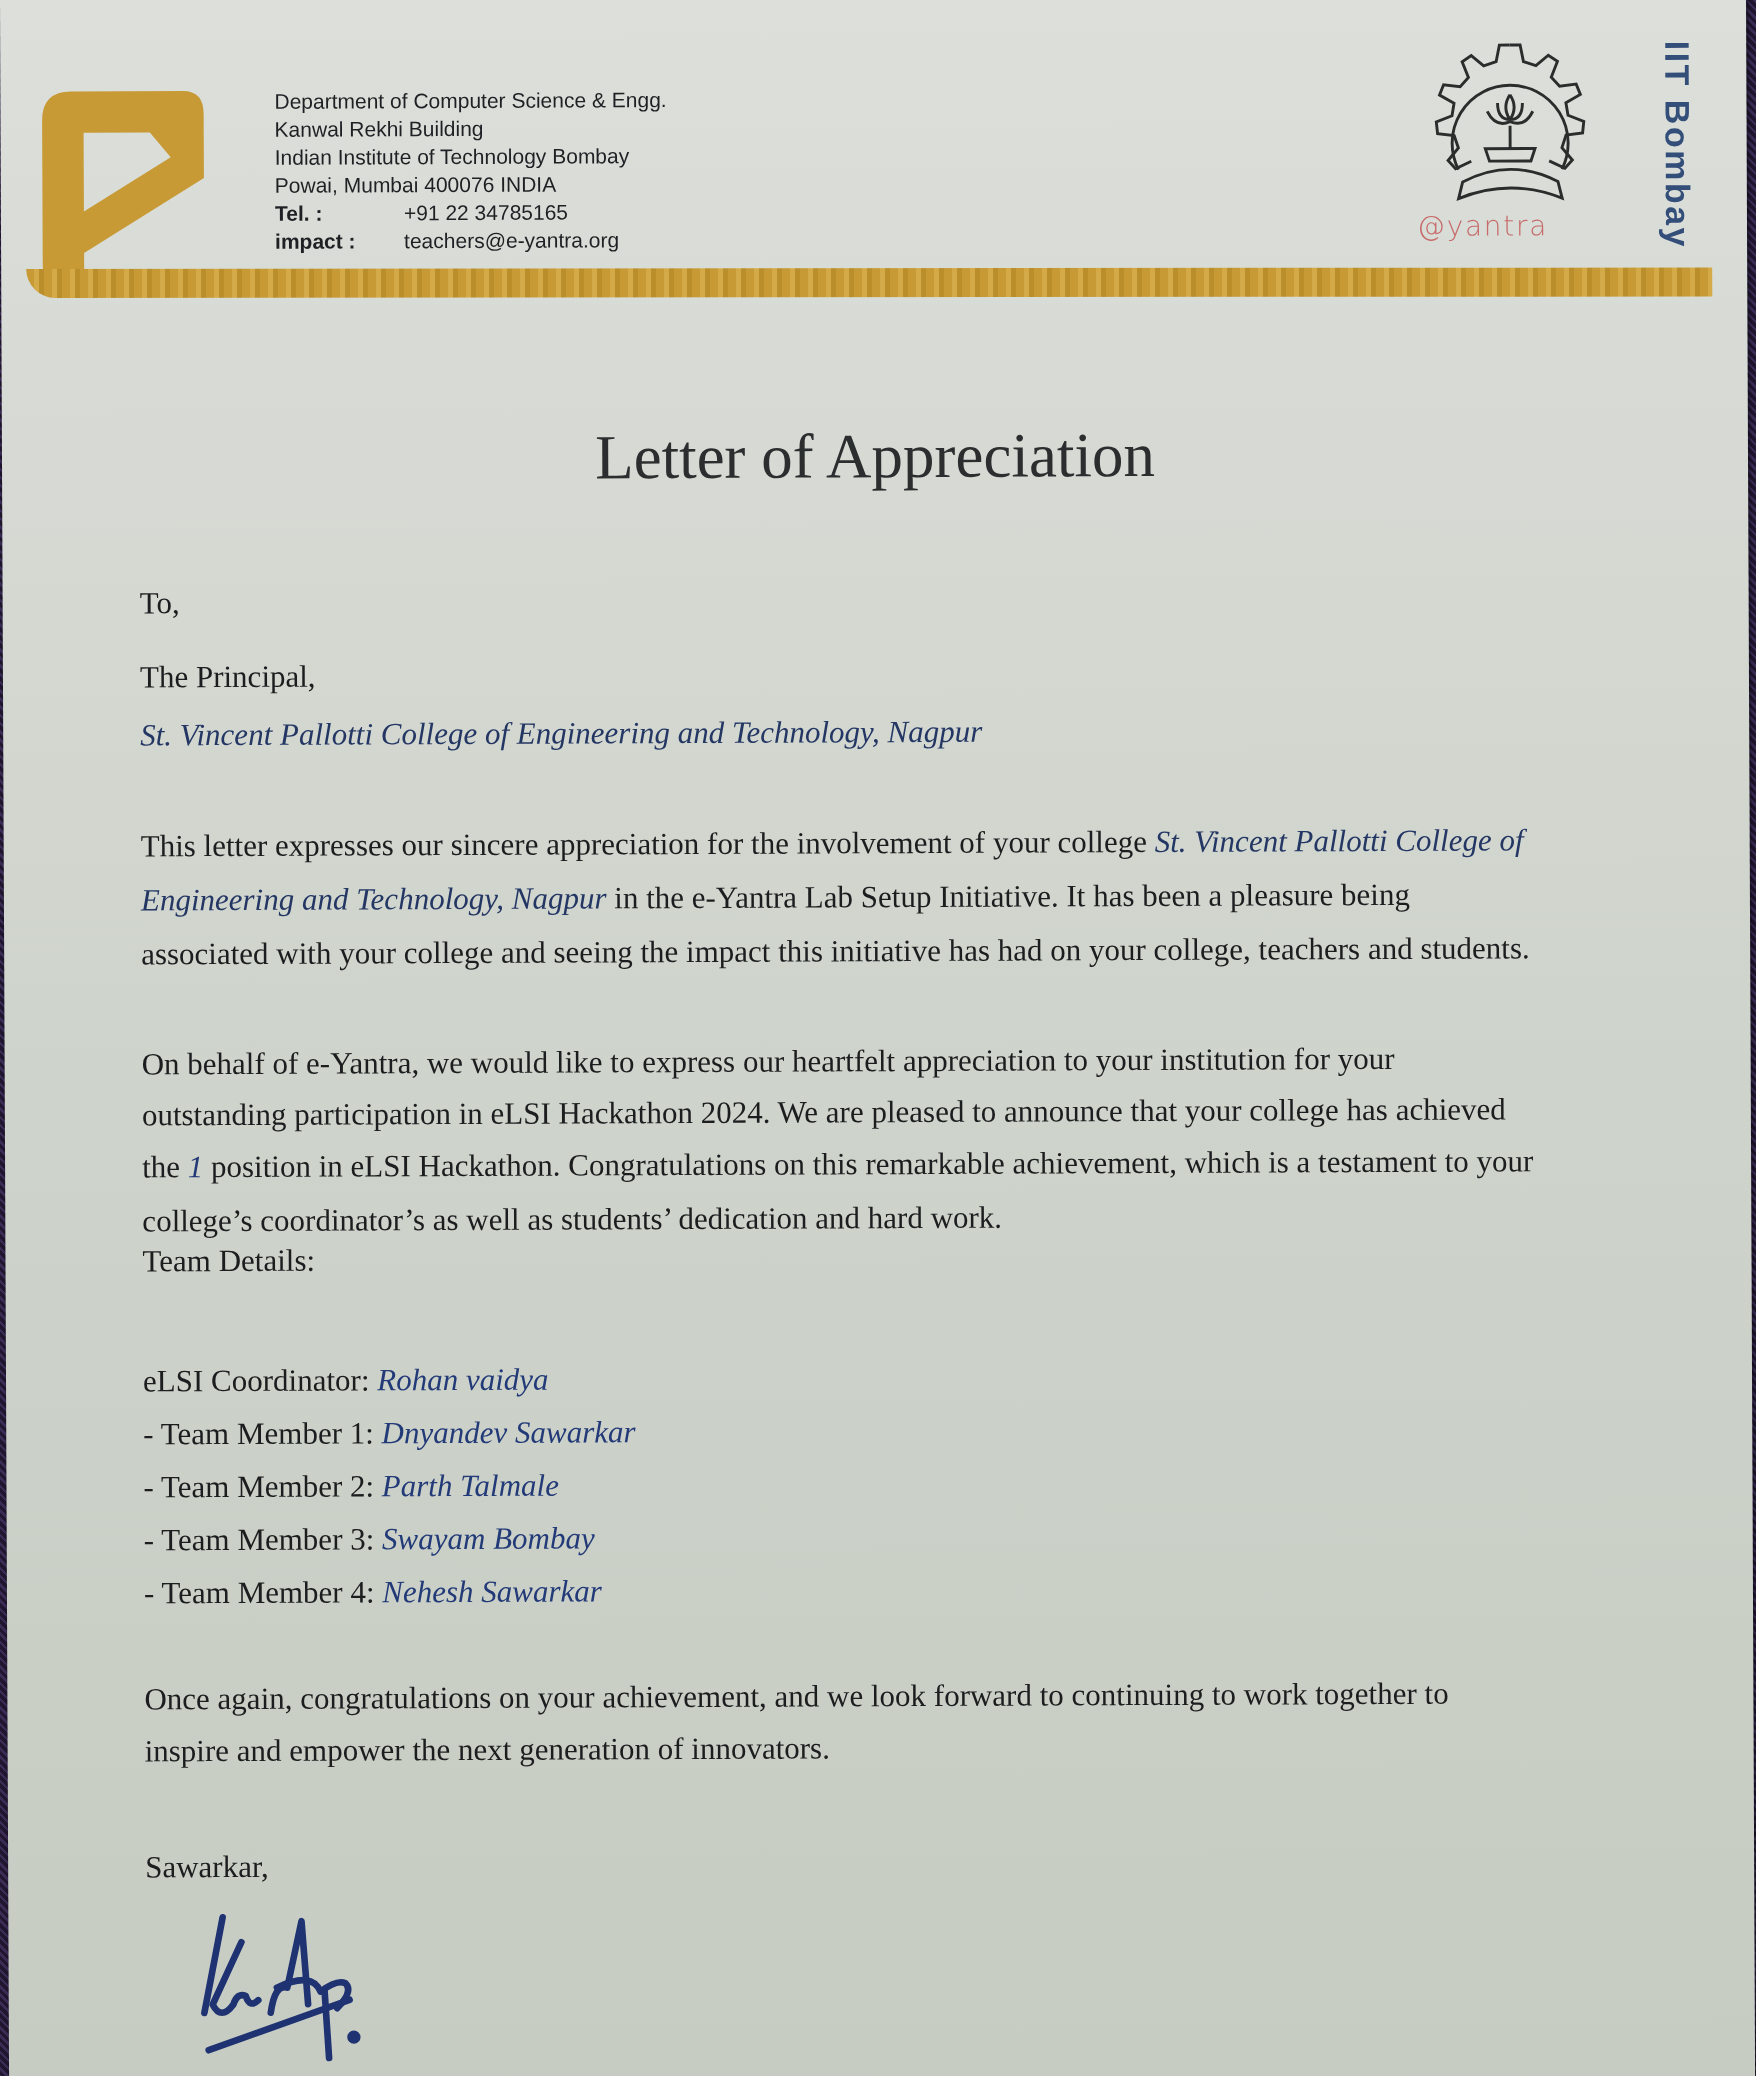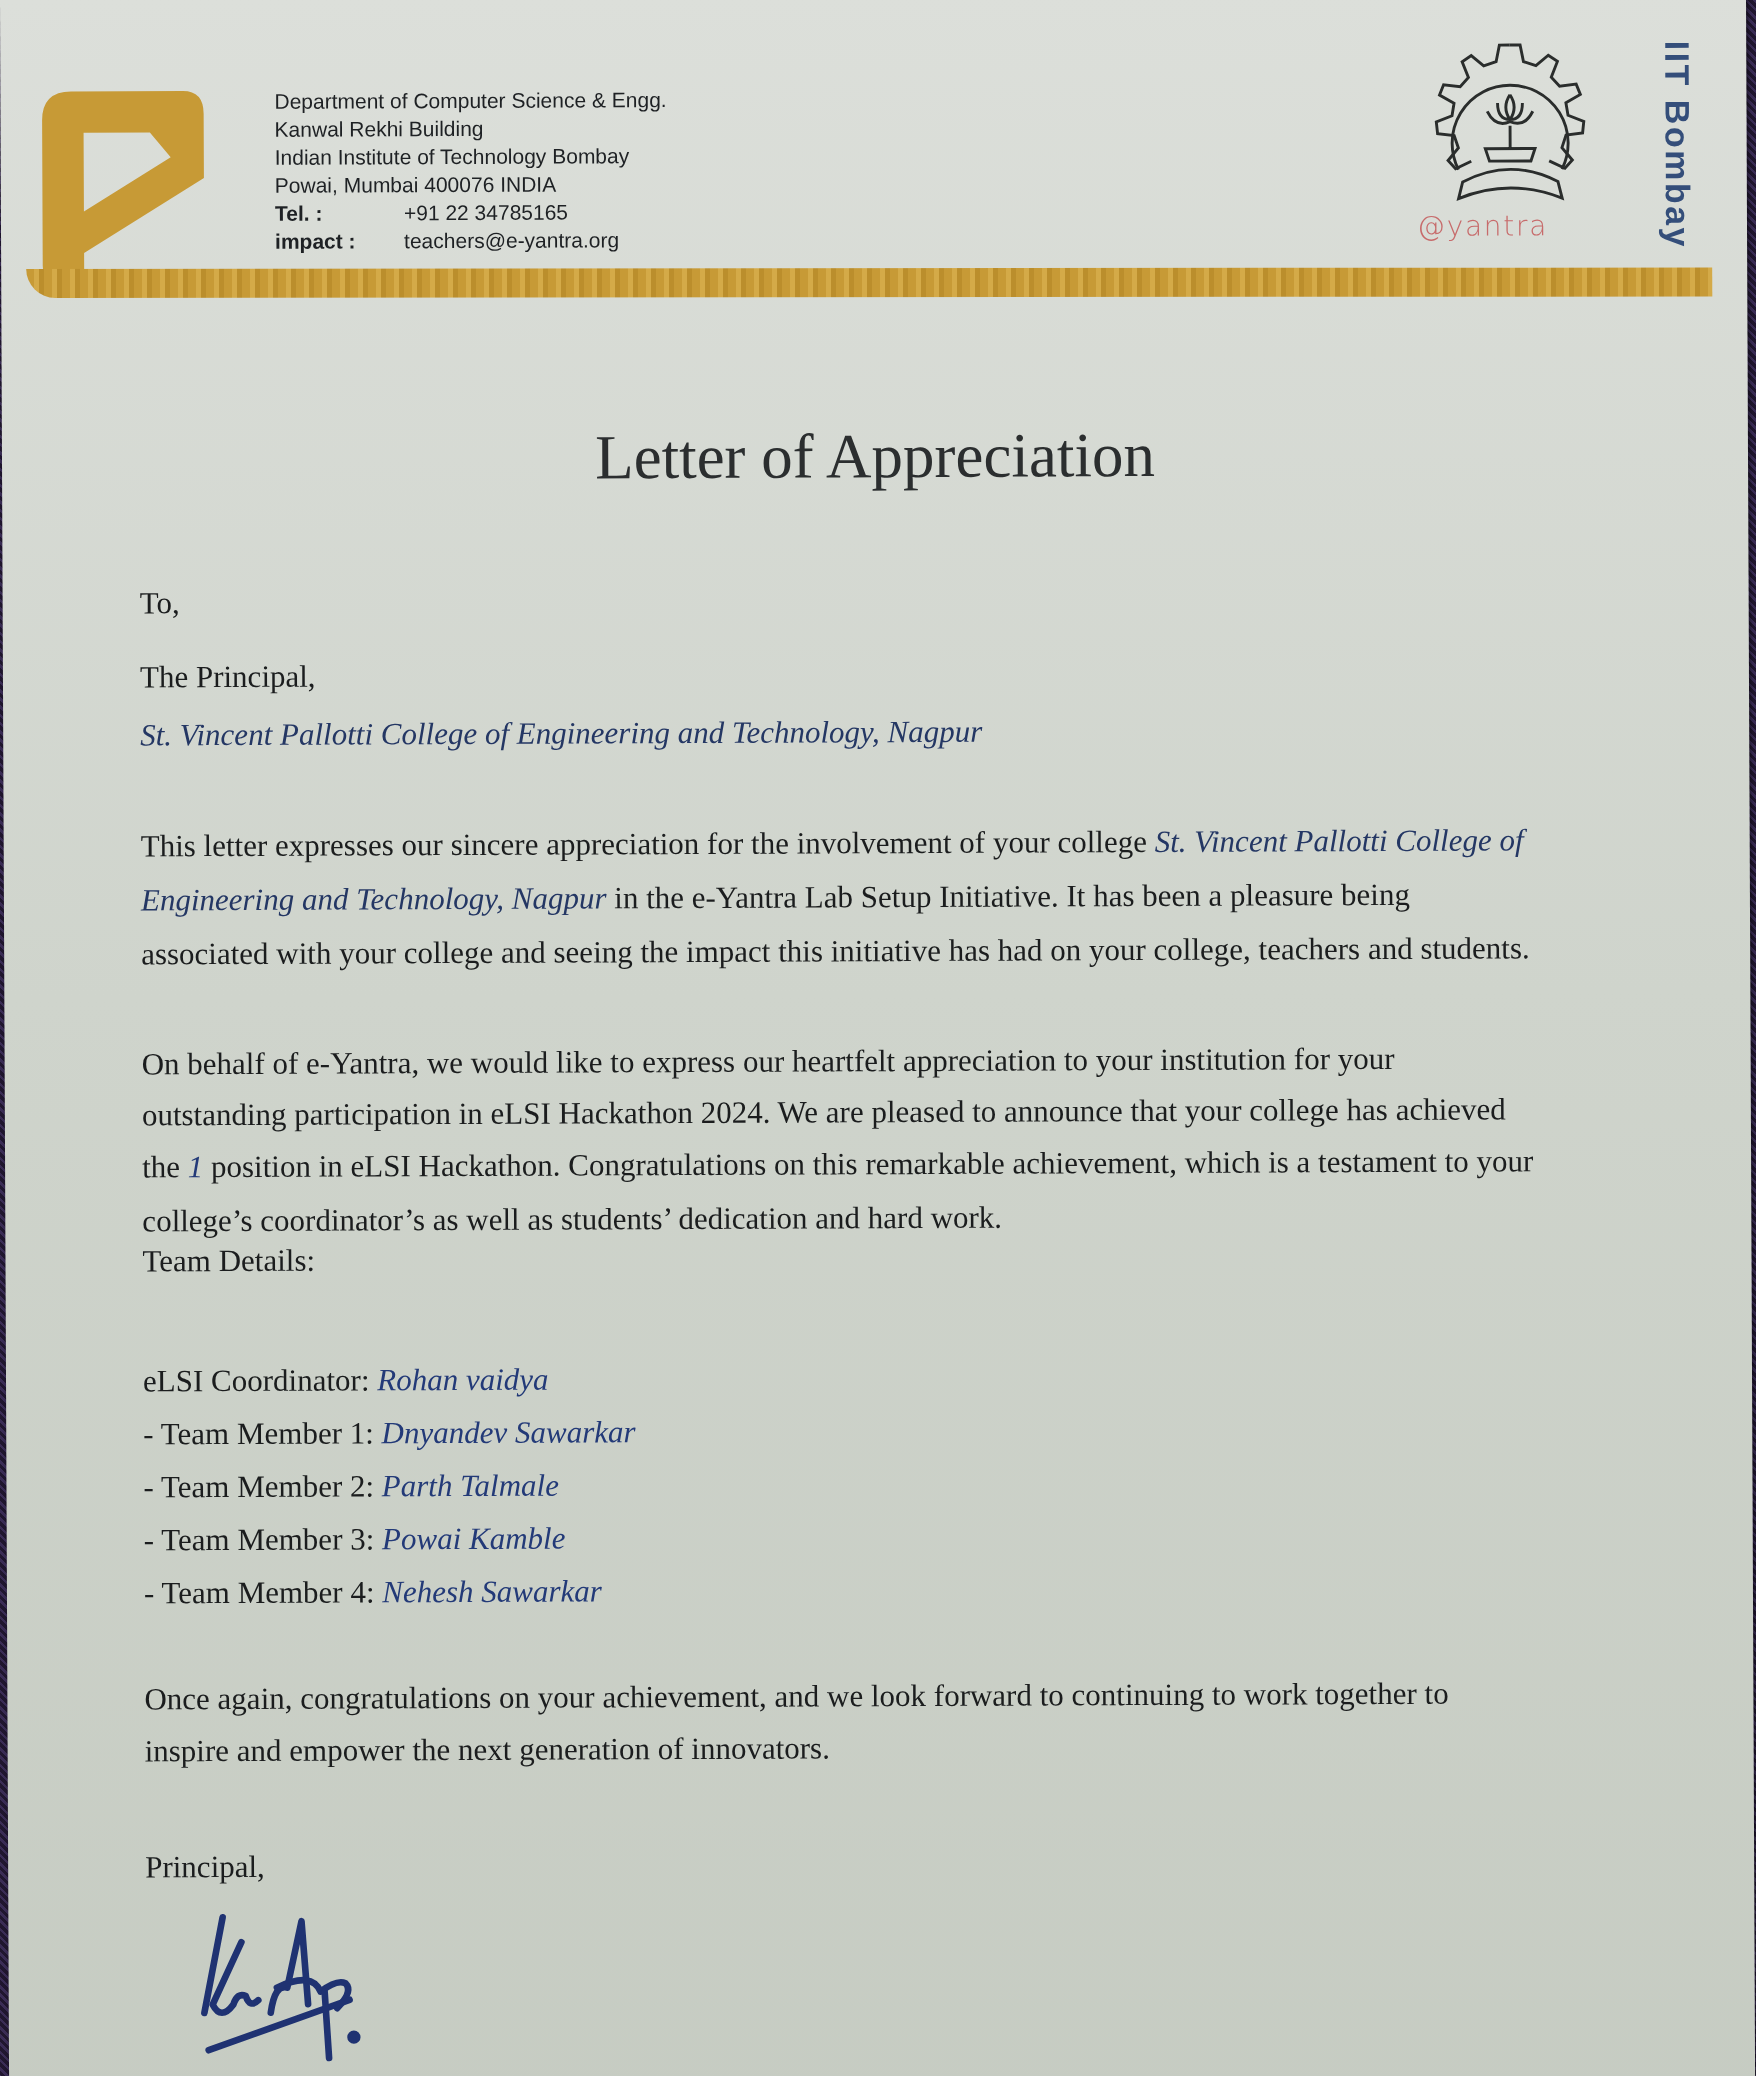--- a/index.html
+++ b/index.html
@@ -141,29 +141,29 @@
     <div class="line" style="top:1364px">
       <span>eLSI Coordinator: </span><span class="name">Rohan vaidya</span>
     </div>
     <div class="line" style="top:1417px">
       <span>- Team Member 1: </span><span class="name">Dnyandev Sawarkar</span>
     </div>
     <div class="line" style="top:1470px">
       <span>- Team Member 2: </span><span class="name">Parth Talmale</span>
     </div>
     <div class="line" style="top:1523px">
-      <span>- Team Member 3: </span><span class="name">Powai Kamble</span>
+      <span>- Team Member 3: </span><span class="name">Swayam Bombay</span>
     </div>
     <div class="line" style="top:1576px">
       <span>- Team Member 4: </span><span class="name">Nehesh Sawarkar</span>
     </div>
 
     <div class="line" style="top:1682px">Once again, congratulations on your achievement, and we look forward to continuing to work together to</div>
     <div class="line" style="top:1734px">inspire and empower the next generation of innovators.</div>
-    <div class="line" style="top:1850px">Principal,</div>
+    <div class="line" style="top:1850px">Sawarkar,</div>
 
   </div>
 
   <svg class="sig-svg" viewBox="0 0 600 400">
     <g fill="none" stroke="#1f3272" stroke-width="16" stroke-linecap="round" stroke-linejoin="round">
       <path d="M85 20 L 40 250"></path>
       <path d="M130 80 L 60 230 Q 80 270 110 230 Q 120 200 140 210 Q 150 240 170 220"></path>
       <path d="M200 250 Q 210 180 240 190 L 275 30 L 290 230"></path>
       <path d="M215 190 Q 300 150 320 200 Q 360 170 380 180 Q 400 200 360 240"></path>
       <path d="M50 340 L 390 220"></path>

